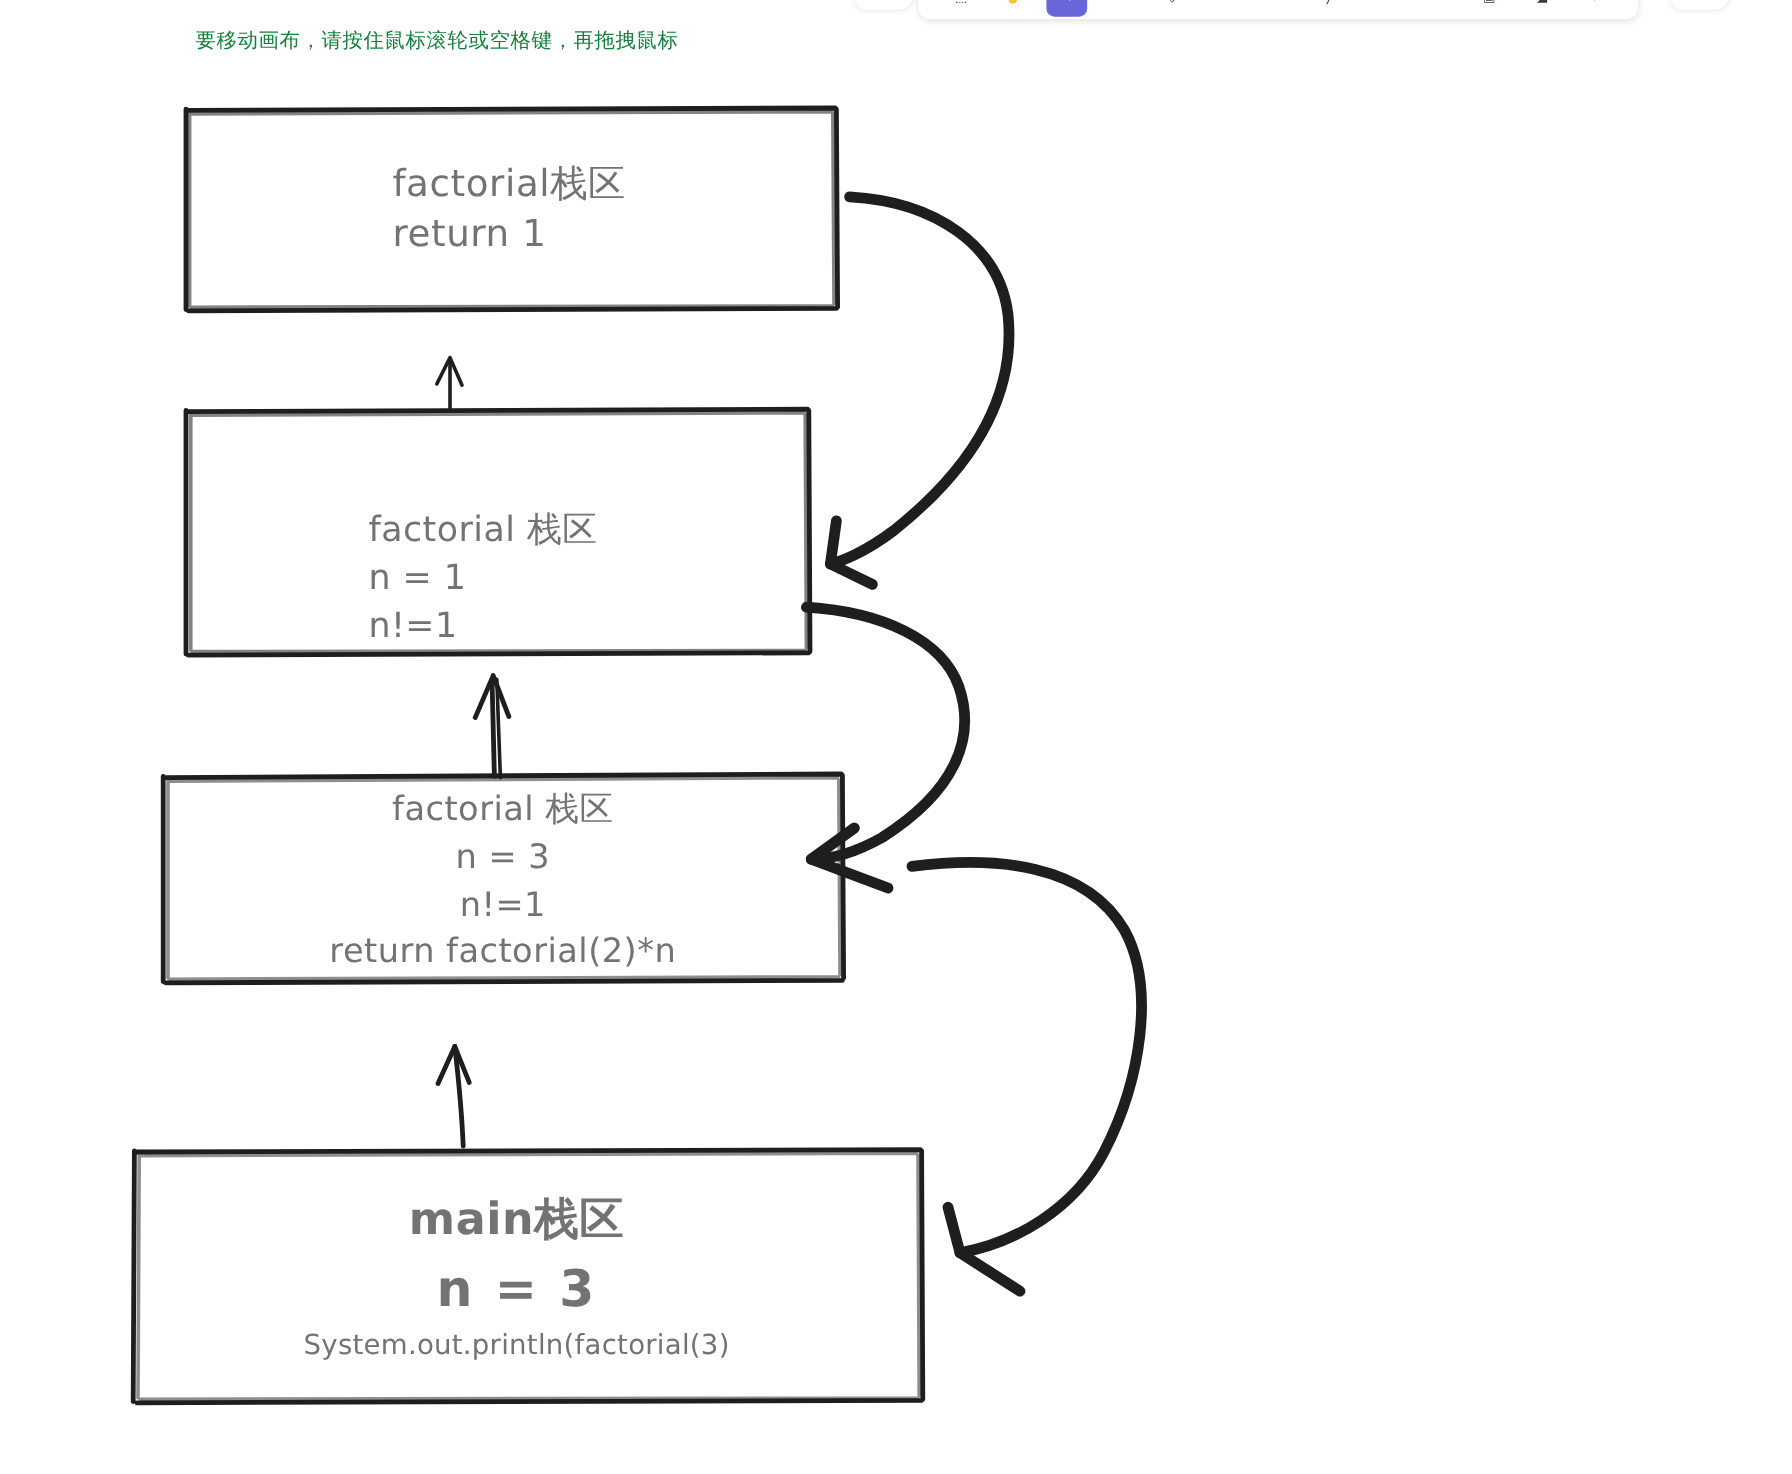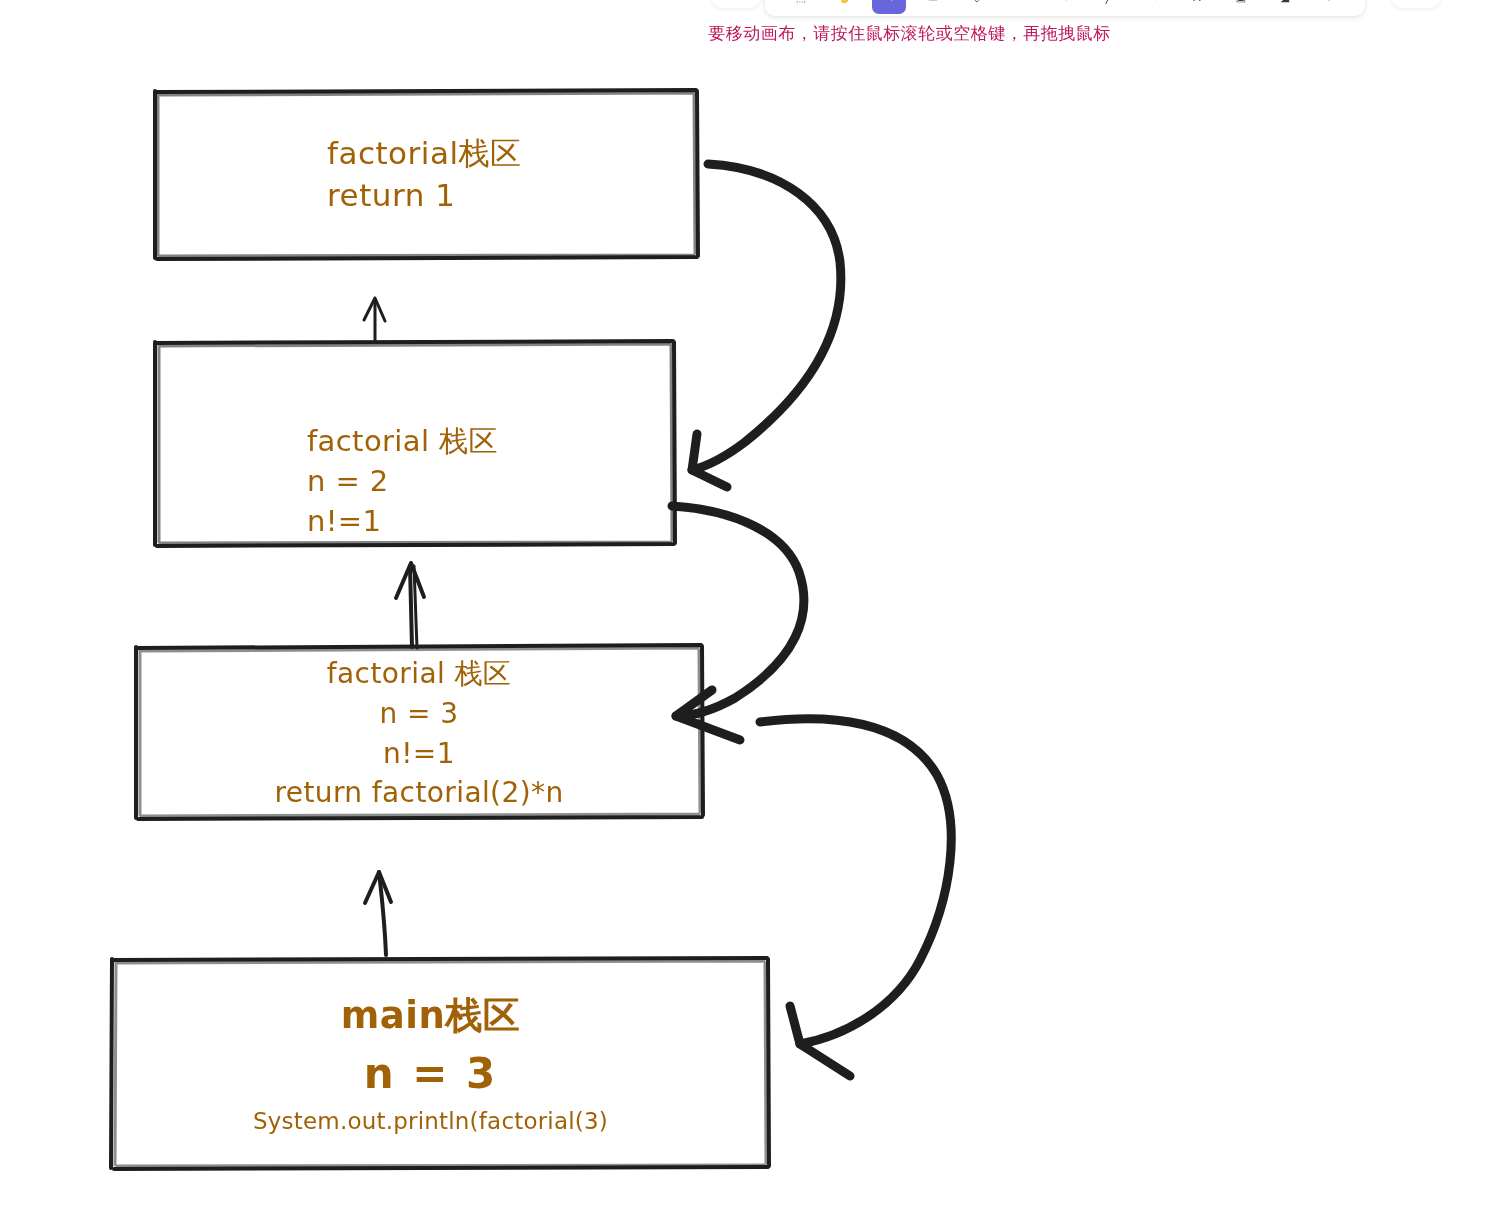--- a/index.html
+++ b/index.html
@@ -68,23 +68,22 @@
   }
   .toolbar-side.left  { left: 712px; }
   .toolbar-side.right { left: 1392px; }
 
   
   .canvas-hint {
     position: absolute;
     left: 0;
     top: 22px;
     width: 1493px;
-    text-align: center;
     font-size: 17px;
-    color: #be185d;
+    color: #15803d;
     letter-spacing: 0.5px;
     font-family: "Liberation Sans", sans-serif;
     user-select: none;
     white-space: nowrap;
   }
   
   .canvas-hint > span { display: inline-block; transform: translateX(163px); }
 
   
   .sketch-box {
@@ -98,21 +97,21 @@
     overflow: visible;
   }
   .box-text {
     position: absolute;
     left: 0; top: 0;
     width: 100%; height: 100%;
     display: flex;
     flex-direction: column;
     justify-content: center;
     box-sizing: border-box;
-    color: #a16207;
+    color: #737373;
     font-family: "DejaVu Sans", "Liberation Sans", sans-serif;
     pointer-events: none;
   }
   .box-text .line { white-space: nowrap; }
 
   
   #box-1 { left: 152px; top: 88px; width: 548px; height: 172px; }
   #box-1 .box-text { padding-left: 175px; }
   #box-1 .line { font-size: 31px; line-height: 1.36; letter-spacing: 0.5px; }
 
@@ -185,21 +184,21 @@
     </div>
   </div>
 
   <div class="sketch-box" id="box-2">
     <svg width="525" height="208" viewBox="0 0 525 208">
       <path class="stroke-med" d="M4,4 L521,2 M522,3 L523,204 M522,205 L5,207 M3,206 L3,3"></path>
       <path class="stroke-thin" d="M7,7 L518,5 M519,6 L520,201 M519,203 L8,204 M7,203 L7,6" opacity="0.55"></path>
     </svg>
     <div class="box-text">
       <div class="line">factorial 栈区</div>
-      <div class="line">n = 2</div>
+      <div class="line">n = 1</div>
       <div class="line">n!=1</div>
     </div>
   </div>
 
   <div class="sketch-box" id="box-3">
     <svg width="572" height="177" viewBox="0 0 572 177">
       <path class="stroke-med" d="M4,5 L568,2 M569,3 L570,172 M569,174 L5,176 M3,175 L3,4"></path>
       <path class="stroke-thin" d="M7,8 L565,5 M566,7 L567,169 M566,171 L8,173 M7,172 L7,7" opacity="0.5"></path>
     </svg>
     <div class="box-text">

